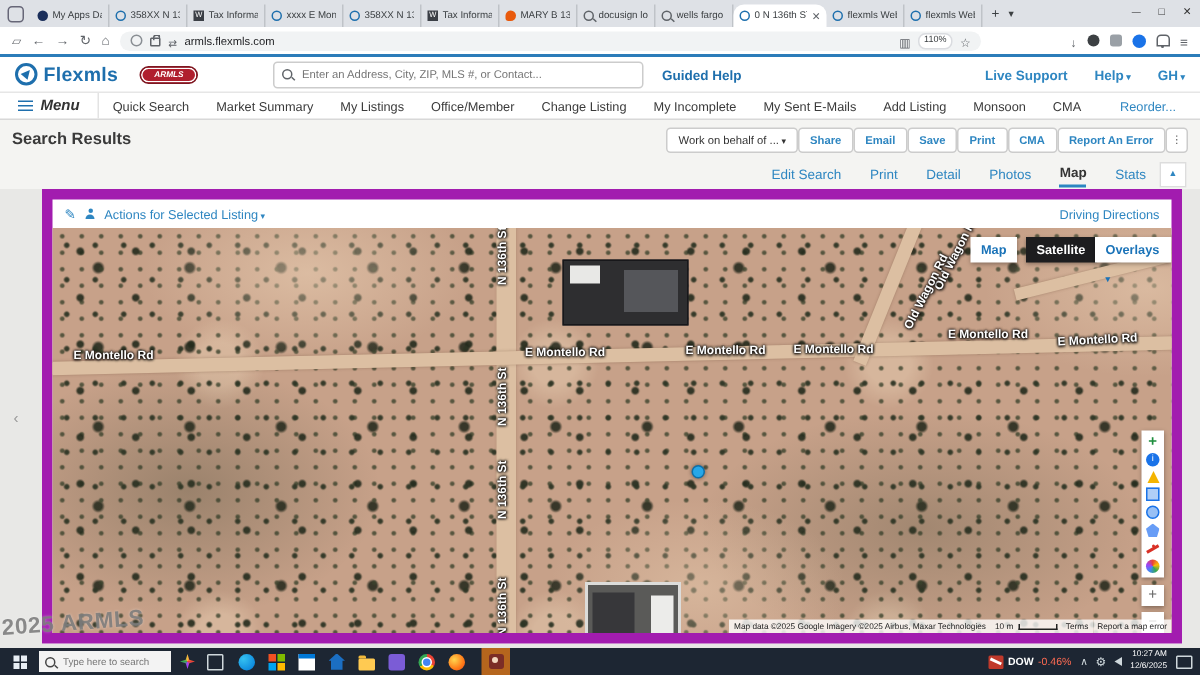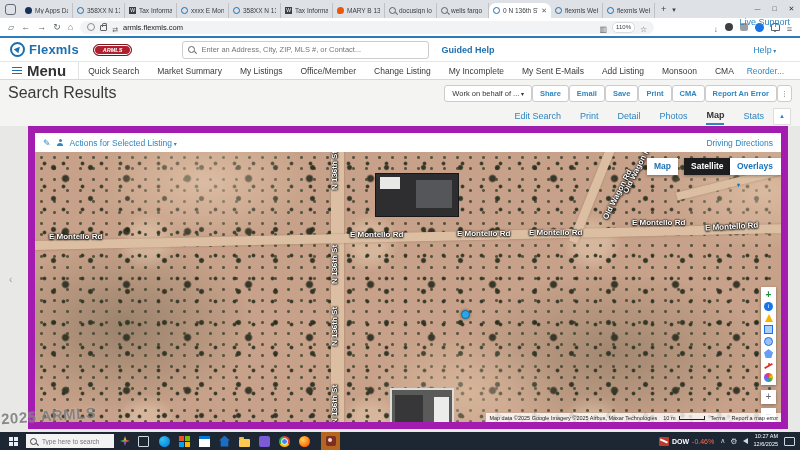--- a/index.html
+++ b/index.html
@@ -62,37 +62,37 @@
   .ring{width:15px;height:15px;border:2px solid #1e6fad;border-radius:50%;box-sizing:border-box;position:relative;}
   .ring::after{content:"";position:absolute;left:3px;top:2px;border-left:3px solid transparent;border-right:3px solid transparent;
       border-bottom:6px solid #1e6fad;transform:rotate(40deg);}
   .logotxt{color:#1e6fad;font-size:13px;font-weight:bold;letter-spacing:.2px;}
   .badge{background:#b01f2e;color:#fff;font-size:5.5px;font-weight:bold;font-style:italic;padding:2px 9px;
       border-radius:9px;box-shadow:inset 0 0 0 1px #fff;border:1px solid #7d1620;margin-left:6px;}
   .hsearch{width:235px;height:16px;border:1px solid #ccc;border-radius:3px;display:flex;align-items:center;
       padding:0 5px;gap:4px;margin-left:42px;background:#fff;}
   .hsearch input{border:none;outline:none;font-size:7.5px;width:100%;color:#333;background:transparent;font-family:inherit;}
   .ghelp{color:#1e6fad;font-weight:bold;font-size:9px;margin-left:4px;}
-  .hr{margin-left:auto;display:flex;gap:18px;color:#2e86c1;font-size:9px;font-weight:normal;align-items:center;flex-direction:column;}
+  .hr{margin-left:auto;display:flex;gap:18px;color:#2e86c1;font-size:9px;font-weight:bold;align-items:center;}
   .cdn::after{content:" ▾";font-size:6px;}
 
   
   .mb{position:absolute;top:62px;height:18px;left:0;right:0;background:#fff;border-bottom:1px solid #d8d8d8;
       display:flex;align-items:center;box-sizing:border-box;}
   .menu-main{display:flex;align-items:center;gap:5px;padding:0 12px;border-right:1px solid #e3e3e3;height:100%;}
   .burger{width:10px;display:flex;flex-direction:column;gap:1.5px;}
   .burger i{height:1.5px;background:#1e6fad;display:block;}
-  .menulbl{font-size:15px;color:#333;font-weight:bold;}
+  .menulbl{font-size:10px;color:#333;font-weight:bold;font-style:italic;}
   .mitem{font-size:8.5px;color:#3a3a3a;padding:0 9px;}
   .reorder{margin-left:auto;color:#2e86c1;font-size:8.5px;padding-right:16px;}
 
   
   .ph{position:absolute;top:80px;height:26px;left:0;right:0;background:#f4f4f2;display:flex;align-items:center;
       padding:0 8px;box-sizing:border-box;}
-  .title{font-size:16px;font-weight:normal;color:#3a3a3a;}
+  .title{font-size:11px;font-weight:bold;color:#3a3a3a;}
   .phbtns{margin-left:auto;display:flex;gap:0;align-items:center;}
   .btn{height:15px;line-height:15px;background:#fff;border:1px solid #ccc;border-radius:3px;font-size:7.5px;
       padding:0 7px;color:#2e86c1;font-weight:bold;white-space:nowrap;}
   .btn.dark{color:#333;font-weight:normal;}
   .kebab{width:13px;height:15px;background:#fff;border:1px solid #ccc;border-radius:3px;text-align:center;line-height:15px;font-size:7px;color:#555;}
   .kebab::before{content:"⋮";}
 
   
   .vt{position:absolute;top:106px;height:20px;left:0;right:0;background:#f4f4f2;display:flex;align-items:center;
       justify-content:flex-end;gap:19px;padding-right:36px;font-size:9px;color:#2e86c1;box-sizing:border-box;}

